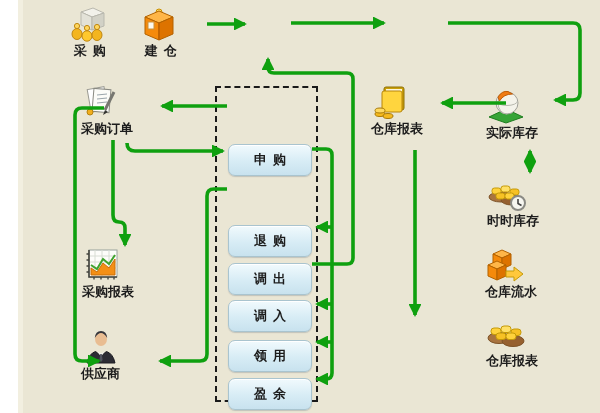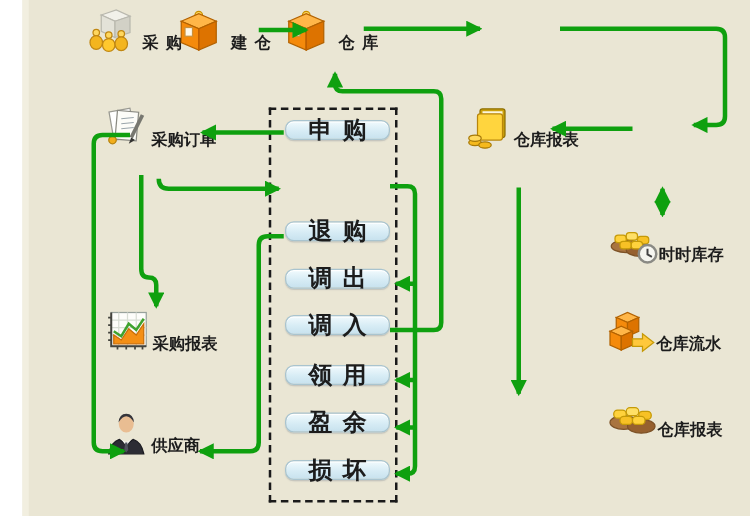--- a/index.html
+++ b/index.html
@@ -4,42 +4,42 @@
 <style>
   html,body{margin:0;padding:0;background:#fff;}
   .stage{
     position:relative;width:600px;height:413px;overflow:hidden;
     background:var(--background,#eae6d4);
     font-family:"DejaVu Sans","Liberation Sans",sans-serif;
   }
   .left-strip{position:absolute;left:0;top:0;width:18px;height:413px;background:#ffffff;}
   .left-strip2{position:absolute;left:18px;top:0;width:5px;height:413px;background:#f2efe0;}
 
-  .node{position:absolute;width:90px;display:flex;flex-direction:row;align-items:flex-end;z-index:3;}
+  .node{position:absolute;width:90px;display:flex;flex-direction:column;align-items:flex-start;z-index:3;}
   .node .icon{width:40px;height:36px;display:block;}
   .node .icon svg{width:40px;height:36px;display:block;}
   .node-label{
     margin-top:2px;font-size:13px;font-weight:bold;line-height:14px;
     color:var(--label-color,#1c1c1c);white-space:nowrap;text-align:center;
   }
   .sp2{letter-spacing:.45em;padding-left:.45em;}
 
   .dashed-box{
     position:absolute;left:215px;top:86px;width:103px;height:316px;
     border:2px dashed var(--dashed-border,#1a1a1a);box-sizing:border-box;z-index:2;
   }
   .btn{
-    position:absolute;left:228px;width:84px;height:16px;box-sizing:border-box;
+    position:absolute;left:228px;width:84px;height:32px;box-sizing:border-box;
     background:linear-gradient(180deg,#f1fafd 0%,var(--button-fill,#d7ecf5) 55%,#c8e2ee 100%);
     border:1px solid var(--button-border,#a9c4cf);
     border-radius:7px;z-index:4;
     box-shadow:inset 0 1px 0 #ffffff,0 1px 1px rgba(120,130,140,.35);
-    font-size:19px;font-weight:bold;color:var(--label-color,#1c1c1c);
+    font-size:13px;font-weight:bold;color:var(--label-color,#1c1c1c);
     display:flex;align-items:center;justify-content:center;
-    letter-spacing:.45em;padding-left:.45em;cursor:default;
+    letter-spacing:.45em;padding-left:.45em;cursor:default;margin-top:48px;
   }
 
   .connectors{position:absolute;left:0;top:0;z-index:5;pointer-events:none;}
   .connectors path{stroke:var(--connector-green,#0fa00f);stroke-width:3.6;fill:none;stroke-linejoin:round;}
   .connectors marker path{fill:var(--connector-green,#0fa00f);stroke:none;}
 </style>
 </head>
 <body>
 
 <div class="stage">
@@ -104,33 +104,20 @@
         <polygon points="6,11 20,5 34,11 20,17" fill="#ffb648" stroke="#b36200"></polygon>
         <polygon points="6,11 20,17 20,34 6,28" fill="#f58a0b" stroke="#b36200"></polygon>
         <polygon points="20,17 34,11 34,28 20,34" fill="#dd7300" stroke="#b36200"></polygon>
         <rect x="9" y="16" width="6" height="7" fill="#fdf9ee" stroke="#c9913d"></rect>
         <line x1="20" y1="17" x2="20" y2="34" stroke="#c05e00"></line>
       </svg>
     </span>
     <span class="node-label sp2">建仓</span>
   </div>
 
-  <div class="node" style="left:225px;top:6px">
-    <span class="icon">
-      <svg viewBox="0 0 40 36">
-        <circle cx="20" cy="6" r="3" fill="#ffd75e" stroke="#c99000"></circle>
-        <polygon points="6,11 20,5 34,11 20,17" fill="#ffb648" stroke="#b36200"></polygon>
-        <polygon points="6,11 20,17 20,34 6,28" fill="#f58a0b" stroke="#b36200"></polygon>
-        <polygon points="20,17 34,11 34,28 20,34" fill="#dd7300" stroke="#b36200"></polygon>
-        <rect x="9" y="16" width="6" height="7" fill="#fdf9ee" stroke="#c9913d"></rect>
-        <line x1="20" y1="17" x2="20" y2="34" stroke="#c05e00"></line>
-      </svg>
-    </span>
-    <span class="node-label sp2">仓库</span>
-  </div>
 
 
   <div class="node" style="left:81px;top:84px">
     <span class="icon">
       <svg viewBox="0 0 40 36">
         <rect x="8" y="4" width="17" height="23" fill="#ffffff" stroke="#9a9a92" transform="rotate(-10 16 15)"></rect>
         <rect x="12" y="5" width="17" height="23" fill="#fcfcf8" stroke="#8a8a82" transform="rotate(5 20 16)"></rect>
         <line x1="16" y1="11" x2="26" y2="10" stroke="#9aa5ab"></line>
         <line x1="16" y1="15" x2="26" y2="14" stroke="#9aa5ab"></line>
         <line x1="16" y1="19" x2="26" y2="18" stroke="#9aa5ab"></line>
@@ -176,20 +163,31 @@
         <rect x="15" y="5" width="16" height="21" fill="#fdf6dc"></rect>
         <rect x="11" y="7" width="20" height="21" rx="2" fill="#ffd53e" stroke="#b8860b"></rect>
         <ellipse cx="9" cy="30" rx="5" ry="2.5" fill="#f5b91d" stroke="#a87a08"></ellipse>
         <ellipse cx="9" cy="26.5" rx="5" ry="2.5" fill="#ffd95e" stroke="#a87a08"></ellipse>
         <ellipse cx="17" cy="32" rx="5" ry="2.5" fill="#f5b91d" stroke="#a87a08"></ellipse>
       </svg>
     </span>
     <span class="node-label">仓库报表</span>
   </div>
 
+  <div class="node" style="left:486px;top:88px">
+    <span class="icon">
+      <svg viewBox="0 0 40 36">
+        <polygon points="3,29 20,21 37,29 20,35" fill="#37a437" stroke="#1f7d1f"></polygon>
+        <circle cx="21" cy="15" r="11" fill="#f4f3ea" stroke="#a0a098"></circle>
+        <path d="M21,4 a9,11 0 0 0 0,22 M10.5,13 a10.5,4.5 0 0 0 21,0" stroke="#b8b8ae" fill="none"></path>
+        <path d="M12,9 q4,-6.5 10,-5.5 l4.5,2.5 q-9,0 -13,7 z" fill="#f07c14" stroke="#c05e08"></path>
+      </svg>
+    </span>
+    <span class="node-label">实际库存</span>
+  </div>
 
   <div class="node" style="left:487px;top:176px">
     <span class="icon">
       <svg viewBox="0 0 40 36">
         <ellipse cx="14" cy="21" rx="12" ry="5" fill="#a9743f" stroke="#7d5227"></ellipse>
         <ellipse cx="25" cy="24" rx="11" ry="5" fill="#96602f" stroke="#7d5227"></ellipse>
         <rect x="5" y="12" width="9" height="6" rx="2.5" fill="#ffd23c" stroke="#c59a08"></rect>
         <rect x="14" y="10" width="9" height="6" rx="2.5" fill="#ffe066" stroke="#c59a08"></rect>
         <rect x="23" y="13" width="9" height="6" rx="2.5" fill="#f7c125" stroke="#c59a08"></rect>
         <rect x="9" y="17" width="9" height="6" rx="2.5" fill="#f7c125" stroke="#c59a08"></rect>

